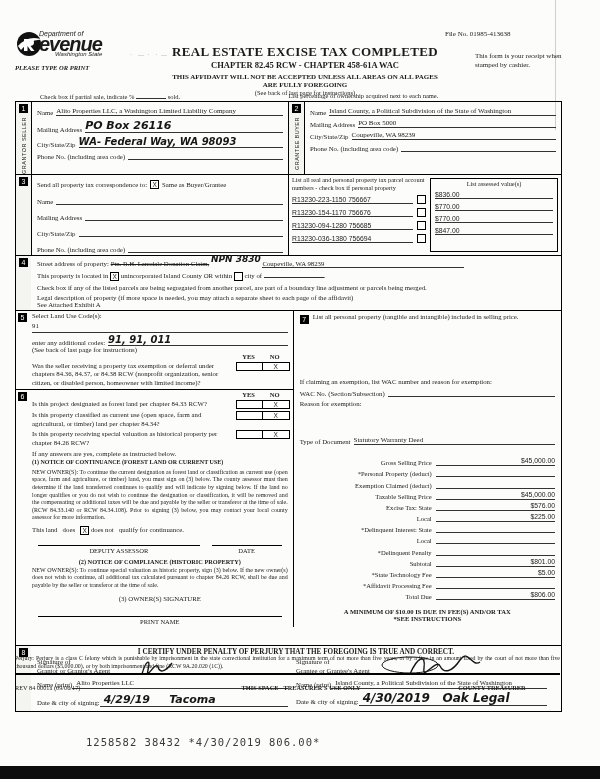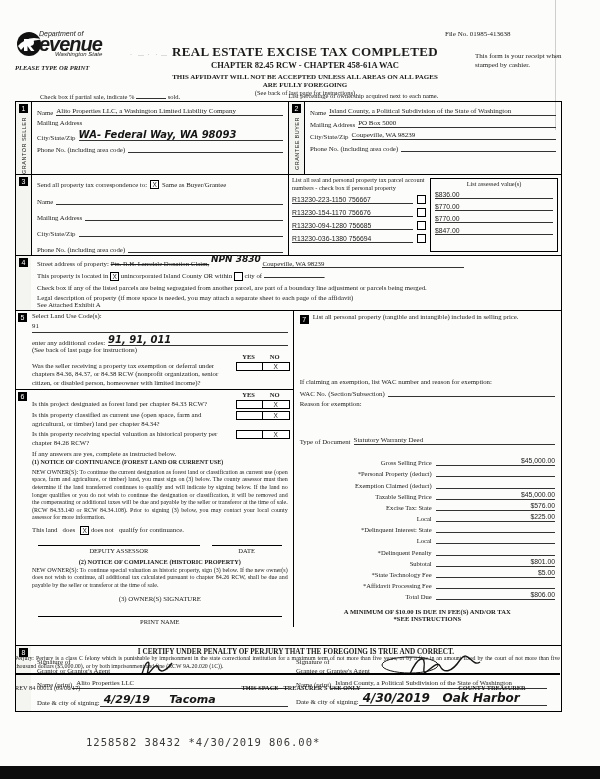--- a/index.html
+++ b/index.html
@@ -174,20 +174,21 @@
           <span class="vlabel">SELLER</span>
           <span class="vlabel">GRANTOR</span>
         </div>
         <div class="fields">
           <div class="frow">
               <span class="lab">Name</span>
             <span class="fill val" style="white-space:normal;">Alito Properties LLC, a Washington Limited Liability Company</span>
             </div>
           <div class="frow">
               <span class="lab">Mailing Address</span>
+            <span class="fill hw" style="font-size:11px;">PO Box 26116</span>
             </div>
           <div class="frow">
               <span class="lab">City/State/Zip</span>
             <span class="fill hw" style="font-size:10px;">WA- Federal Way, WA 98093</span>
             </div>
           <div class="frow">
               <span class="lab">Phone No. (including area code)</span>
             <span class="fill"></span>
             </div>
         </div>
@@ -505,21 +506,21 @@
               </span>
             </div>
             <div class="sigrow" style="margin-top:4px;">
               <span class="siglab">Name (print)</span>
               <span class="sigfill" style="min-height:9px;padding-left:4px;white-space:normal;">Island County, a Political Subdivision of the State of Washington</span>
             </div>
             <div class="sigrow" style="margin-top:2px;">
               <span class="siglab">Date &amp; city of signing:</span>
               <span class="sigfill hw" style="min-height:13px;font-size:12px;padding-left:4px;">
                 <span>4/30/2019</span>&nbsp;&nbsp;
-                <span>Oak Harbor</span>
+                <span>Oak Legal</span>
               </span>
             </div>
           </div>
         </div>
       </div>
     </div>
   </div>
 
   <div class="perjury">Perjury: Perjury is a class C felony which is punishable by imprisonment in the state correctional institution for a maximum term of not more than five years, or by a fine in an amount fixed by the court of not more than five thousand dollars ($5,000.00), or by both imprisonment and fine (RCW 9A.20.020 (1C)).</div>
 

